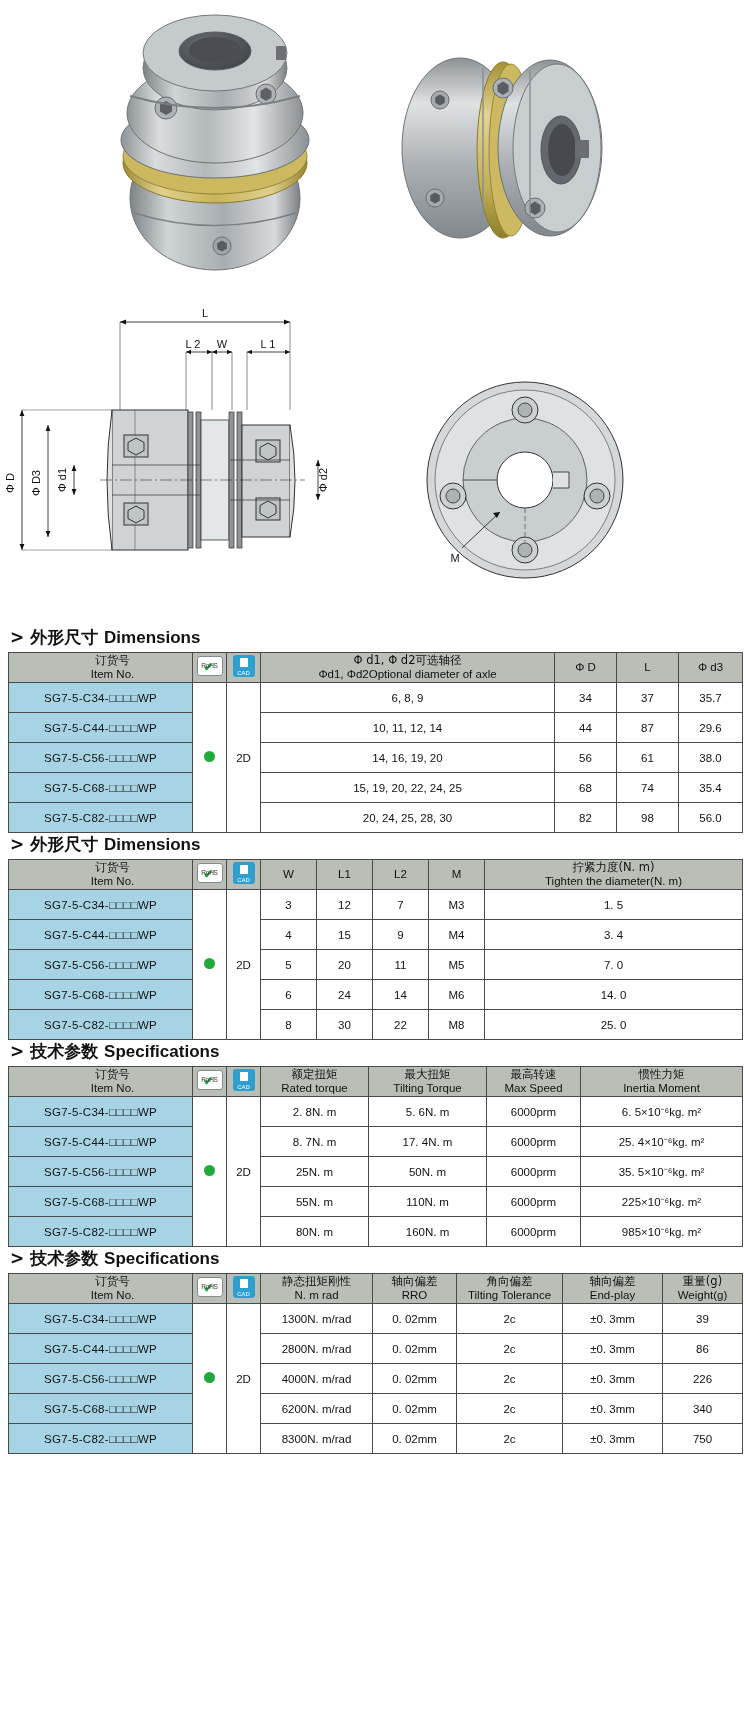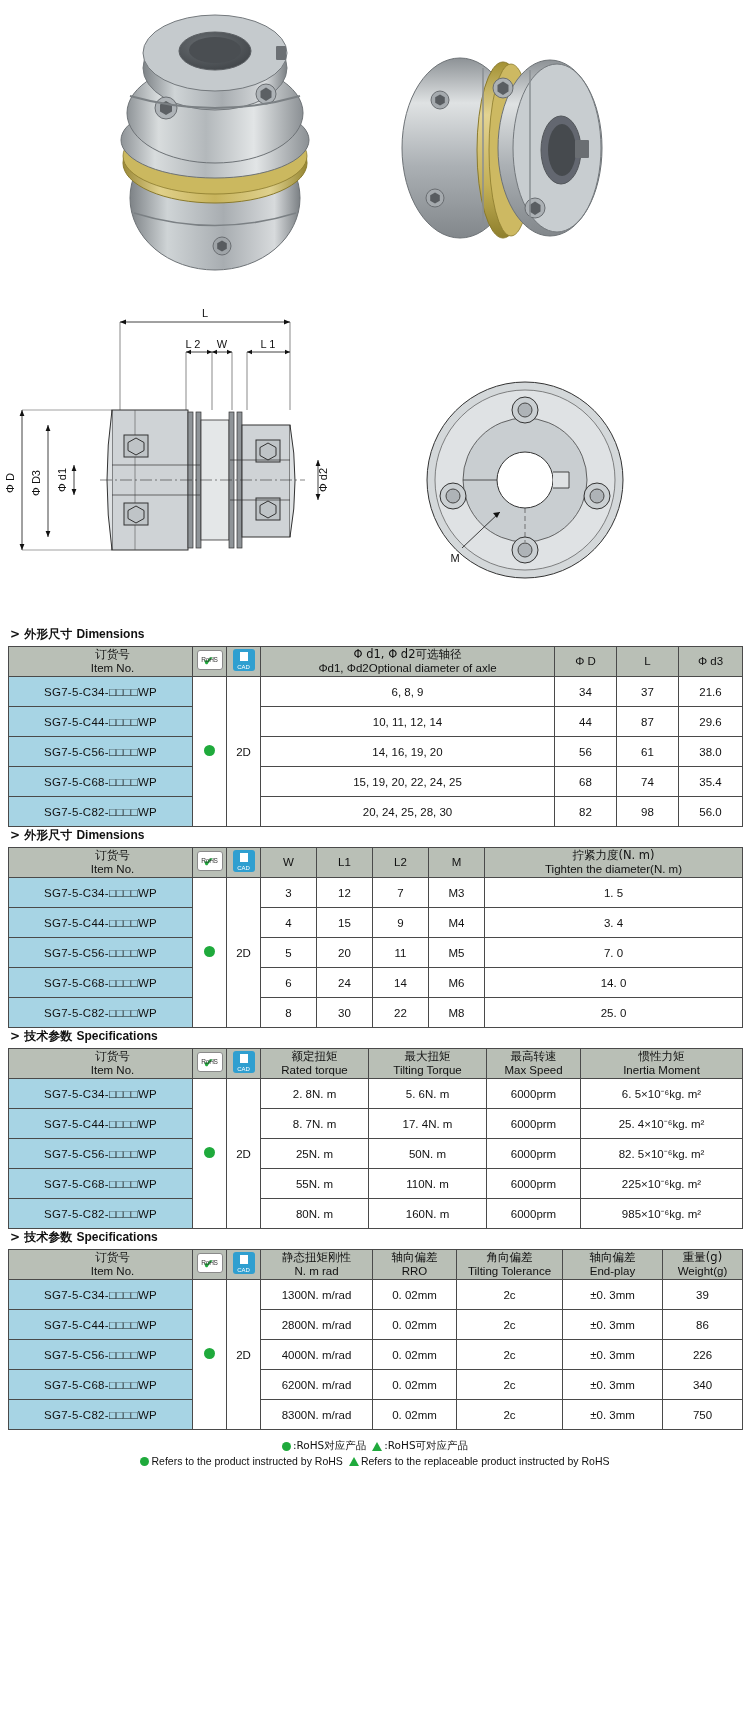--- a/index.html
+++ b/index.html
@@ -21,21 +21,21 @@
   .photo { position: absolute; }
   .coupling-a { left: 100px; top: 8px; width: 230px; height: 280px; }
   .coupling-b { left: 385px; top: 28px; width: 230px; height: 250px; }
 
   
   .drawings { height: 320px; position: relative; }
 
   
   .tbl-section { padding: 0 8px; margin-top: 6px; }
   .tbl-title {
-    font-size: 12px;
+    font-size: 17px;
     font-weight: bold;
     margin: 0 0 3px 2px;
     letter-spacing: 0;
   }
   table.spec {
     border-collapse: collapse;
     width: 734px;
     table-layout: fixed;
     background: #fff;
   }
@@ -379,21 +379,21 @@
         <td>L</td>
         <td>Φ d3</td>
       </tr>
       <tr>
         <td class="itemcell">SG7-5-C34-□□□□WP</td>
         <td rowspan="5"><span class="dot"></span></td>
         <td rowspan="5">2D</td>
         <td>6, 8, 9</td>
         <td>34</td>
         <td>37</td>
-        <td>21.6</td>
+        <td>35.7</td>
       </tr>
       <tr>
         <td class="itemcell">SG7-5-C44-□□□□WP</td>
         <td>10, 11, 12, 14</td>
         <td>44</td>
         <td>87</td>
         <td>29.6</td>
       </tr>
       <tr>
         <td class="itemcell">SG7-5-C56-□□□□WP</td>
@@ -555,21 +555,21 @@
         <td>8. 7N. m</td>
         <td>17. 4N. m</td>
         <td>6000prm</td>
         <td>25. 4×10⁻⁶kg. m²</td>
       </tr>
       <tr>
         <td class="itemcell">SG7-5-C56-□□□□WP</td>
         <td>25N. m</td>
         <td>50N. m</td>
         <td>6000prm</td>
-        <td>82. 5×10⁻⁶kg. m²</td>
+        <td>35. 5×10⁻⁶kg. m²</td>
       </tr>
       <tr>
         <td class="itemcell">SG7-5-C68-□□□□WP</td>
         <td>55N. m</td>
         <td>110N. m</td>
         <td>6000prm</td>
         <td>225×10⁻⁶kg. m²</td>
       </tr>
       <tr>
         <td class="itemcell">SG7-5-C82-□□□□WP</td>
@@ -666,23 +666,15 @@
         <td class="itemcell">SG7-5-C82-□□□□WP</td>
         <td>8300N. m/rad</td>
         <td>0. 02mm</td>
         <td>2c</td>
         <td>±0. 3mm</td>
         <td>750</td>
       </tr>
     </tbody>
       </table>
 
-    <div class="footer">
-      <div class="line1">
-        <span class="grn-dot"></span><span class="cn">:RoHS对应产品</span><span class="grn-tri"></span><span class="cn">:RoHS可对应产品</span>
-      </div>
-      <div class="line2">
-        <span class="grn-dot"></span><span>Refers to the product instructed by RoHS</span><span class="grn-tri"></span><span>Refers to the replaceable product instructed by RoHS</span>
-      </div>
-    </div>
 
   </div>
 </div>
 
 </body></html>

